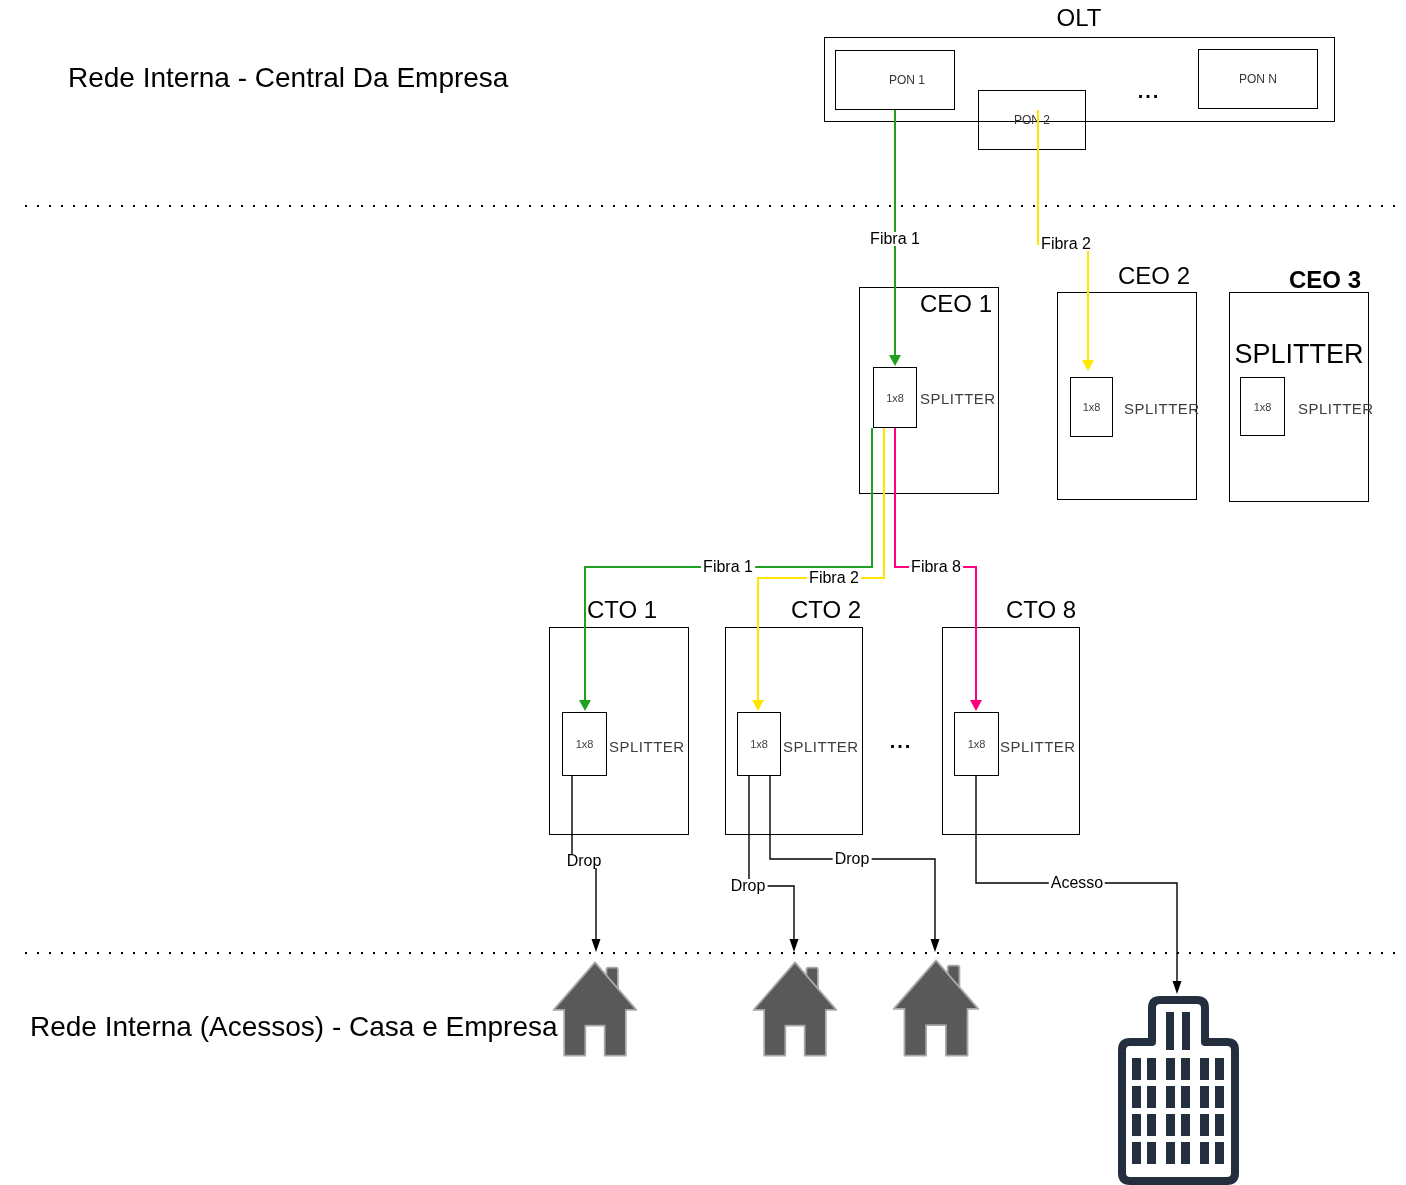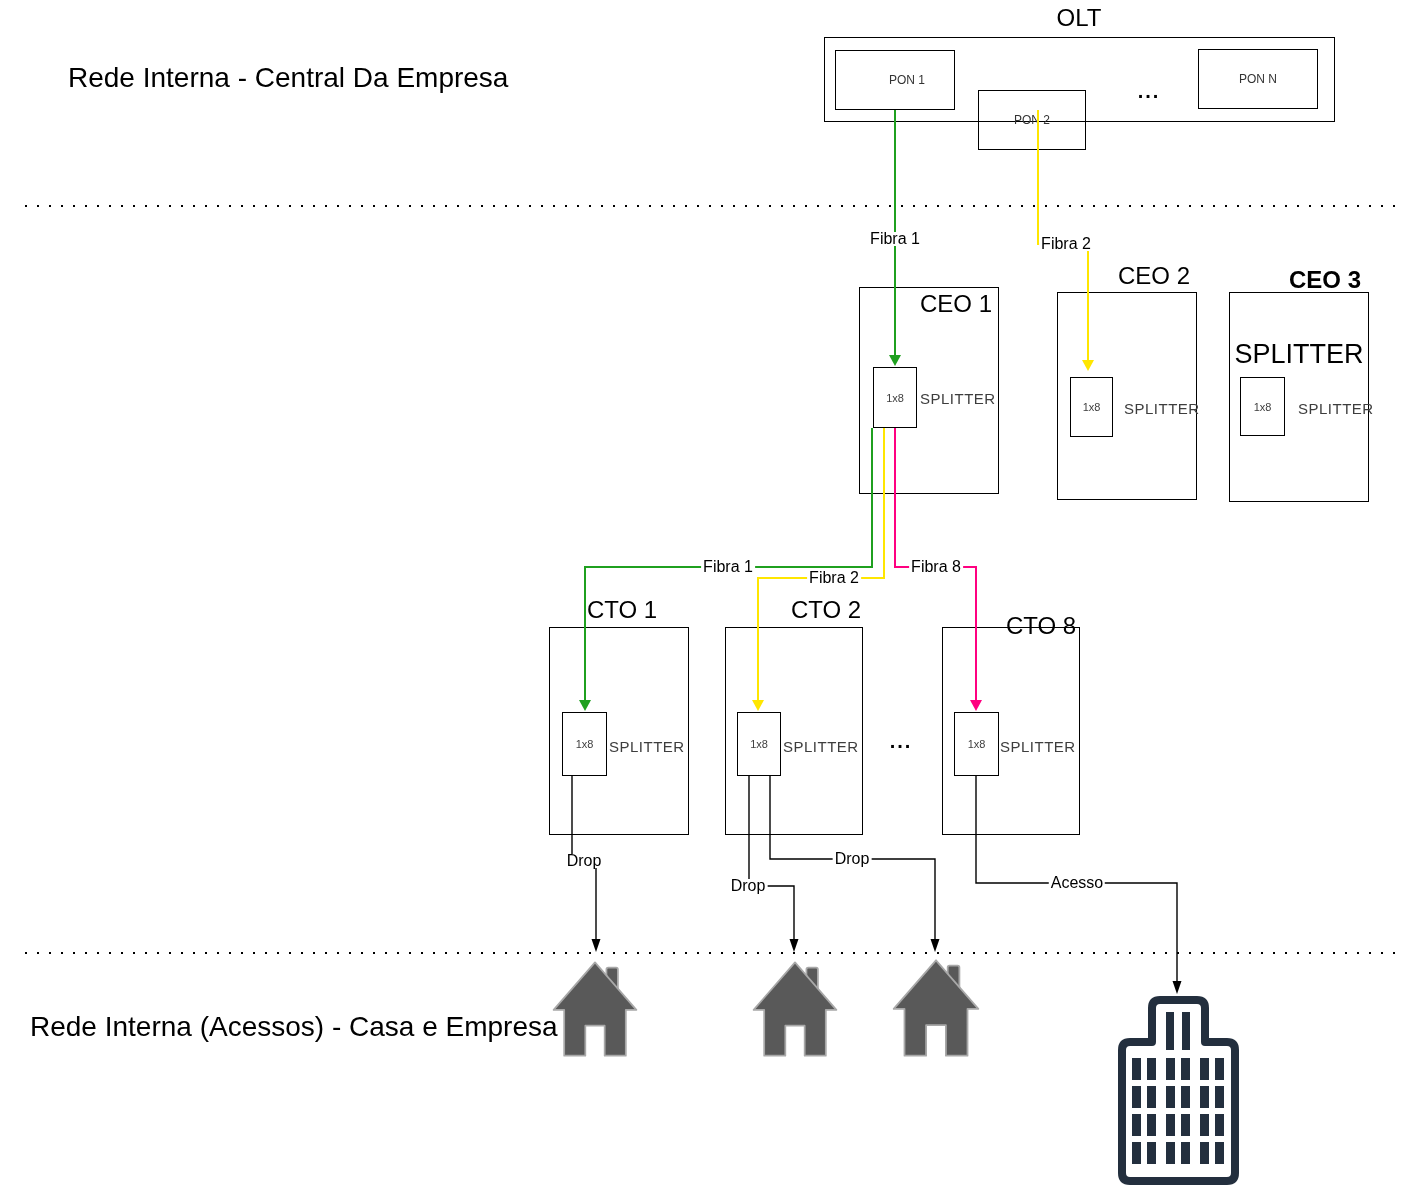--- a/index.html
+++ b/index.html
@@ -112,21 +112,21 @@
   <div class="title" style="left:756px;top:596px;width:140px;">CTO 2</div>
   <div class="box" style="left:725px;top:627px;width:138px;height:208px;">
     <div class="splitter-box" style="left:11px;top:84px;width:44px;height:64px;">
       <span>1x8</span>
     </div>
     <div class="splitter-word" style="left:57px;top:110px;">SPLITTER</div>
   </div>
 
   <div class="ellipsis" style="left:875px;top:730px;width:52px;">...</div>
 
-  <div class="title" style="left:971px;top:612px;width:140px;">CTO 8</div>
+  <div class="title" style="left:971px;top:596px;width:140px;">CTO 8</div>
   <div class="box" style="left:942px;top:627px;width:138px;height:208px;">
     <div class="splitter-box" style="left:11px;top:84px;width:45px;height:64px;">
       <span>1x8</span>
     </div>
     <div class="splitter-word" style="left:57px;top:110px;">SPLITTER</div>
   </div>
 
   <span class="edge-label" style="left:895px;top:239px;">Fibra 1</span>
   <span class="edge-label" style="left:1066px;top:244px;">Fibra 2</span>
   <span class="edge-label" style="left:728px;top:567px;">Fibra 1</span>

